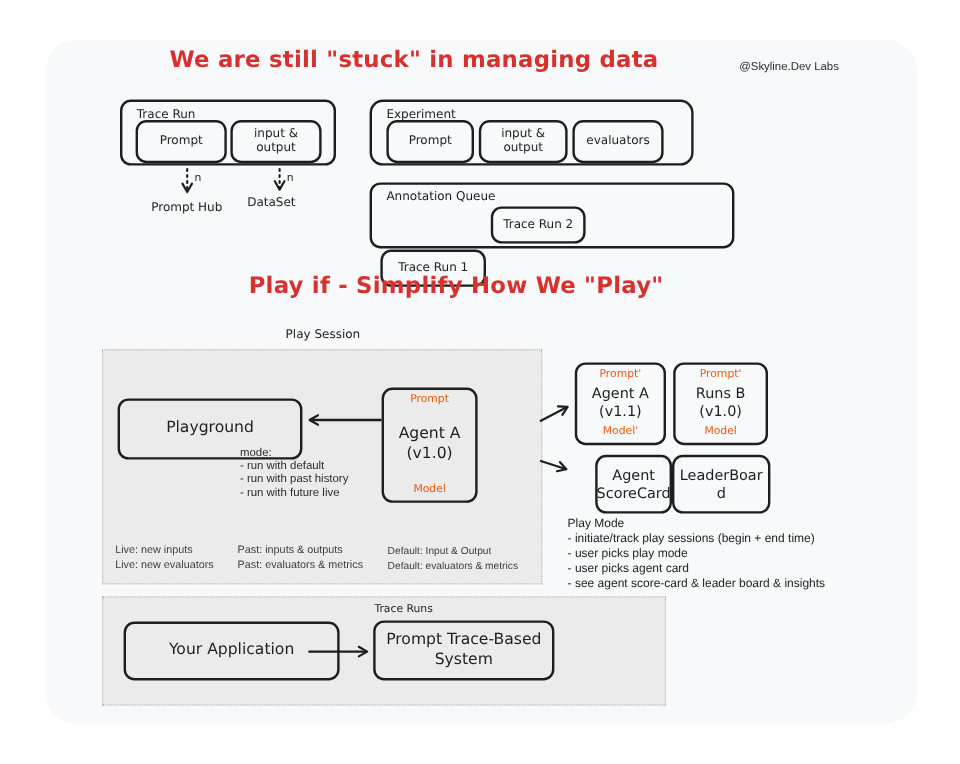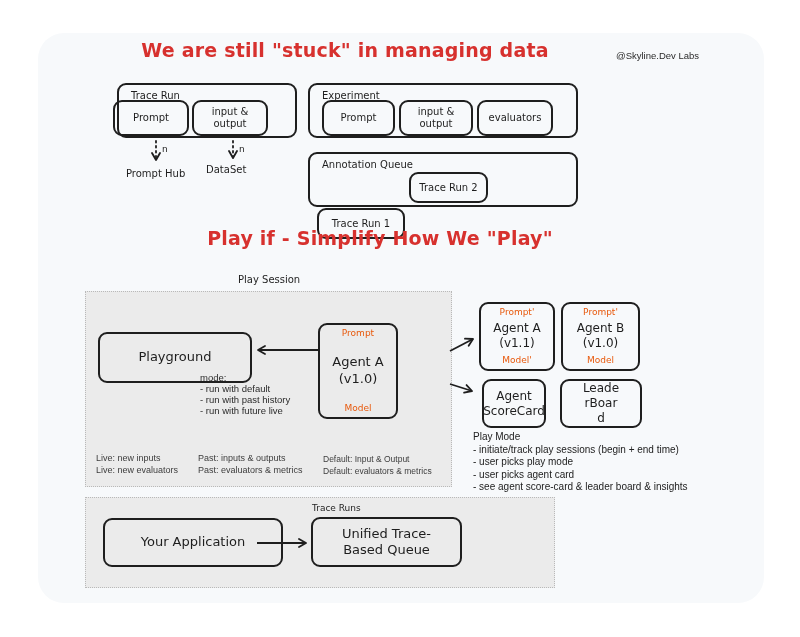--- a/index.html
+++ b/index.html
@@ -30,21 +30,21 @@
   .cell{
     display:flex;align-items:center;justify-content:center;text-align:center;
     font-size:10px;line-height:1.2;padding:1px 3px;
   }
   .graybox{
     position:absolute;background:#ebebeb;border:1px dotted #b9b9b9;
     box-sizing:border-box;
   }
   .bigcell{
     display:flex;align-items:center;justify-content:center;text-align:center;
-    font-size:13px;line-height:1.25;padding:2px 20px;
+    font-size:13px;line-height:1.25;padding:2px 4px;
   }
   .agentcard{
     display:flex;flex-direction:column;align-items:center;
     justify-content:space-between;text-align:center;padding:3px 2px 4px 2px;
   }
   .agent-name{font-size:13px;line-height:1.3;}
   .card-name{font-size:12px;line-height:1.25;}
   .card-accent{font-size:9px;color:#e8590c;}
   .small-label{font-size:10px;}
   .tiny-label{font-size:9px;}
@@ -54,39 +54,39 @@
   svg.overlay{position:absolute;left:0;top:0;pointer-events:none;}
 </style>
 </head>
 <body>
 
 <div class="panel"></div>
 
 <div class="abs title" style="left:120px;top:39px;width:450px;">We are still "stuck" in managing data</div>
 <div class="abs mono" style="left:616px;top:50px;font-size:9.5px;">@Skyline.Dev Labs</div>
 
-<div class="groupbox" style="left:100px;top:83px;width:180px;height:55px;margin-left:17px;">
+<div class="groupbox" style="left:100px;top:83px;width:180px;height:55px;">
   <div class="group-label hand">Trace Run</div>
 </div>
 <div class="box cell" style="left:113px;top:100px;width:76px;height:36px;">Prompt</div>
 <div class="box cell" style="left:192px;top:100px;width:76px;height:36px;">input &amp; output</div>
 
 <div class="abs tiny-label" style="left:162px;top:144px;">n</div>
 <div class="abs tiny-label" style="left:239px;top:144px;">n</div>
 <div class="abs small-label" style="left:126px;top:168px;">Prompt Hub</div>
 <div class="abs small-label" style="left:206px;top:164px;">DataSet</div>
 
-<div class="groupbox" style="left:308px;top:83px;width:270px;height:55px;">
+<div class="groupbox" style="left:308px;top:83px;width:270px;height:55px;border-radius:11px;">
   <div class="group-label hand">Experiment</div>
 </div>
 <div class="box cell" style="left:322px;top:100px;width:73px;height:36px;">Prompt</div>
 <div class="box cell" style="left:399px;top:100px;width:74px;height:36px;">input &amp; output</div>
 <div class="box cell" style="left:477px;top:100px;width:76px;height:36px;">evaluators</div>
 
-<div class="groupbox" style="left:308px;top:152px;width:270px;height:55px;">
+<div class="groupbox" style="left:308px;top:152px;width:304px;height:55px;">
   <div class="group-label hand">Annotation Queue</div>
 </div>
 <div class="box cell" style="left:317px;top:172px;width:88px;height:31px;margin-top:36px;">Trace Run 1</div>
 <div class="box cell" style="left:409px;top:172px;width:79px;height:31px;">Trace Run 2</div>
 
 <div class="abs title" style="left:140px;top:227px;width:480px;">Play if - Simplify How We "Play"</div>
 <div class="abs small-label" style="left:238px;top:274px;">Play Session</div>
 
 <div class="graybox" style="left:85px;top:291px;width:367px;height:196px;"></div>
 
@@ -126,43 +126,43 @@
   <div class="card-name">
     <div>Agent A</div>
     <div>(v1.1)</div>
   </div>
   <div class="card-accent">Model'</div>
 </div>
 
 <div class="box agentcard" style="left:561px;top:302px;width:79px;height:69px;">
   <div class="card-accent">Prompt'</div>
   <div class="card-name">
-    <div>Agent B</div>
+    <div>Runs B</div>
     <div>(v1.0)</div>
   </div>
   <div class="card-accent">Model</div>
 </div>
 
-<div class="box bigcell" style="left:482px;top:379px;width:64px;height:49px;font-size:12px;">Agent ScoreCard</div>
+<div class="box bigcell" style="left:496px;top:379px;width:64px;height:49px;font-size:12px;">Agent ScoreCard</div>
 <div class="box bigcell" style="left:560px;top:379px;width:82px;height:49px;font-size:12px;">
   <span style="display:inline-block;width:70px;word-break:break-all;">LeaderBoard</span>
 </div>
 
 <div class="abs mono playmode-block" style="left:473px;top:431px;">
   <div>Play Mode</div>
   <div>- initiate/track play sessions (begin + end time)</div>
   <div>- user picks play mode</div>
   <div>- user picks agent card</div>
   <div>- see agent score-card &amp; leader board &amp; insights</div>
 </div>
 
 <div class="graybox" style="left:85px;top:497px;width:470px;height:91px;"></div>
 <div class="box bigcell" style="left:103px;top:518px;width:180px;height:49px;">Your Application</div>
 <div class="abs tiny-label" style="left:312px;top:503px;">Trace Runs</div>
-<div class="box bigcell" style="left:311px;top:517px;width:151px;height:50px;">Unified Trace-Based Queue</div>
+<div class="box bigcell" style="left:311px;top:517px;width:151px;height:50px;">Prompt Trace-Based System</div>
 
 <svg class="overlay" width="800" height="637" viewBox="0 0 800 637">
   <defs>
     <marker id="ah" markerUnits="userSpaceOnUse" markerWidth="12" markerHeight="12" refX="8.5" refY="5.5" orient="auto">
       <path d="M1.5,1.5 L8.5,5.5 L1.5,9.5" fill="none" stroke="#1e1e1e" stroke-width="1.8" stroke-linecap="round" stroke-linejoin="round"></path>
     </marker>
   </defs>
   <line x1="156" y1="141" x2="156" y2="160" stroke="#1e1e1e" stroke-width="1.8" stroke-dasharray="1.5 3.5" stroke-linecap="round" marker-end="url(#ah)"></line>
   <line x1="233" y1="141" x2="233" y2="158" stroke="#1e1e1e" stroke-width="1.8" stroke-dasharray="1.5 3.5" stroke-linecap="round" marker-end="url(#ah)"></line>
   <line x1="318" y1="350" x2="258" y2="350" stroke="#1e1e1e" stroke-width="2" marker-end="url(#ah)"></line>

